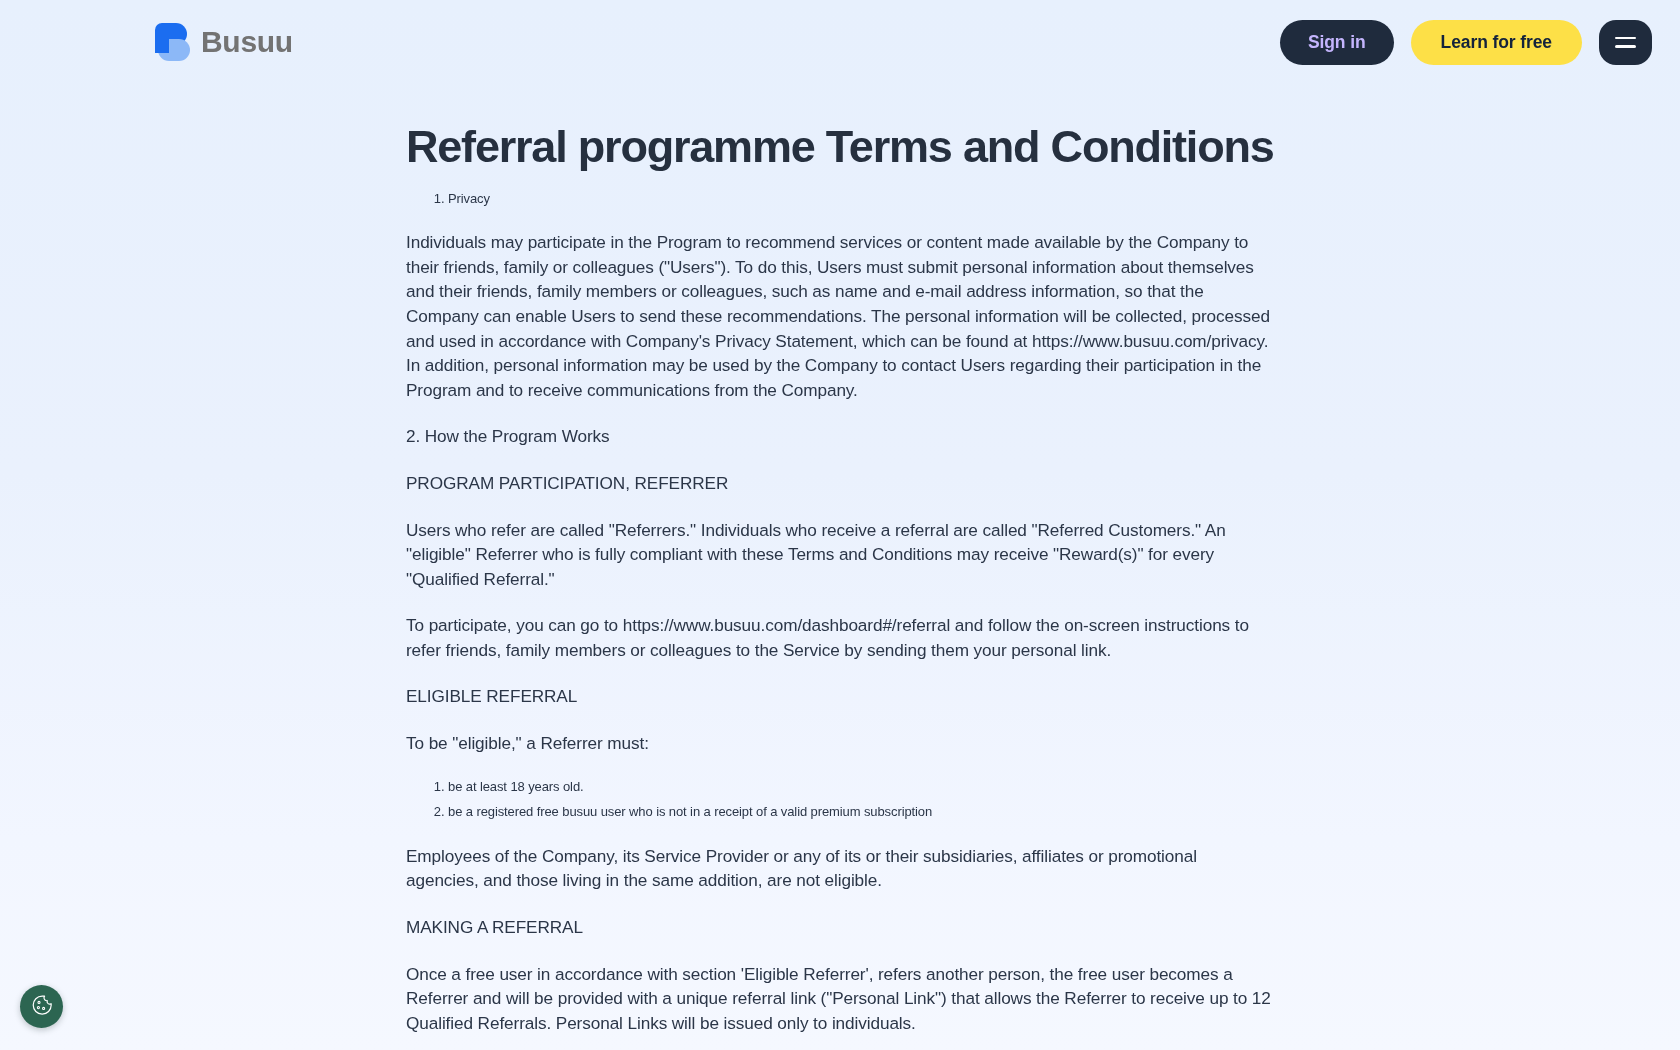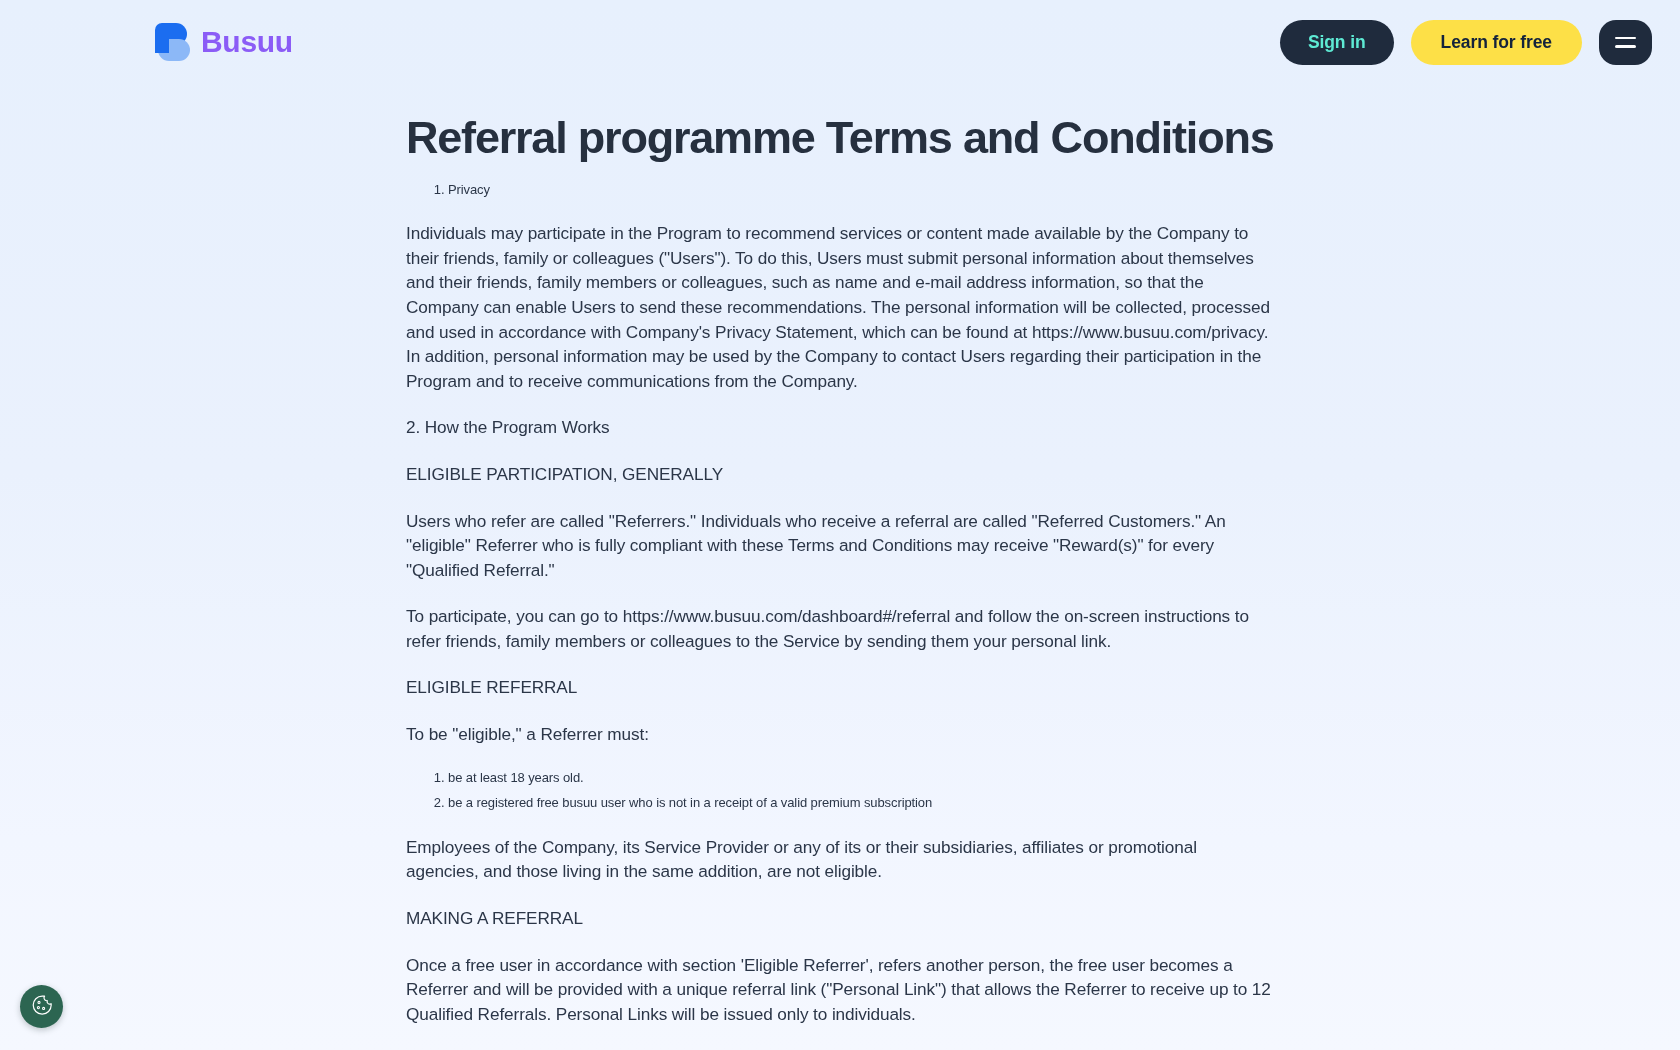--- a/index.html
+++ b/index.html
@@ -59,21 +59,21 @@
     position: absolute;
     left: 0; top: 0;
     width: 14px; height: 30px;
     background: #1b6df0;
     border-radius: 7px 0 0 0;
   }
   .brand-word {
     font-size: 30px;
     font-weight: 700;
     letter-spacing: -0.3px;
-    color: #8b5cf6;
+    color: #737373;
     line-height: 1;
   }
 
   .header-actions {
     display: flex;
     align-items: center;
     gap: 17px;
   }
   .btn {
     border: none;
@@ -83,21 +83,21 @@
     font-weight: 700;
     letter-spacing: -0.1px;
     border-radius: 999px;
     height: 45px;
     padding: 0 28px;
     line-height: 45px;
     white-space: nowrap;
   }
   .btn-signin {
     background: #1f2b3d;
-    color: #5eead4;
+    color: #c4b5fd;
   }
   .btn-learn {
     background: #fde047;
     color: #14233b;
     padding: 0 30px;
   }
   .btn-menu {
     background: #1f2b3d;
     width: 53px;
     height: 45px;
@@ -115,21 +115,21 @@
     display: block;
     width: 21px;
     height: 2.5px;
     background: #ffffff;
     border-radius: 2px;
   }
 
   
   .content {
     width: 868px;
-    margin: 4px auto;
+    margin: 13px auto;
     padding: 26px 0 0 0;
     position: relative;
   }
   .page-title {
     font-size: 45px;
     font-weight: 700;
     letter-spacing: -1.2px;
     color: #26303f;
     margin: 0 0 18px 0;
     line-height: 1.08;
@@ -203,21 +203,21 @@
   <div class="doc">
 
     <ol>
       <li>Privacy</li>
     </ol>
 
     <p>Individuals may participate in the Program to recommend services or content made available by the Company to their friends, family or colleagues ("Users"). To do this, Users must submit personal information about themselves and their friends, family members or colleagues, such as name and e-mail address information, so that the Company can enable Users to send these recommendations. The personal information will be collected, processed and used in accordance with Company's Privacy Statement, which can be found at https://www.busuu.com/privacy. In addition, personal information may be used by the Company to contact Users regarding their participation in the Program and to receive communications from the Company.</p>
 
     <p>2. How the Program Works</p>
 
-    <p>ELIGIBLE PARTICIPATION, GENERALLY</p>
+    <p>PROGRAM PARTICIPATION, REFERRER</p>
 
     <p>Users who refer are called "Referrers." Individuals who receive a referral are called "Referred Customers." An "eligible" Referrer who is fully compliant with these Terms and Conditions may receive "Reward(s)" for every "Qualified Referral."</p>
 
     <p>To participate, you can go to https://www.busuu.com/dashboard#/referral and follow the on-screen instructions to refer friends, family members or colleagues to the Service by sending them your personal link.</p>
 
     <p>ELIGIBLE REFERRAL</p>
 
     <p>To be "eligible," a Referrer must:</p>
 
     <ol class="tight">

